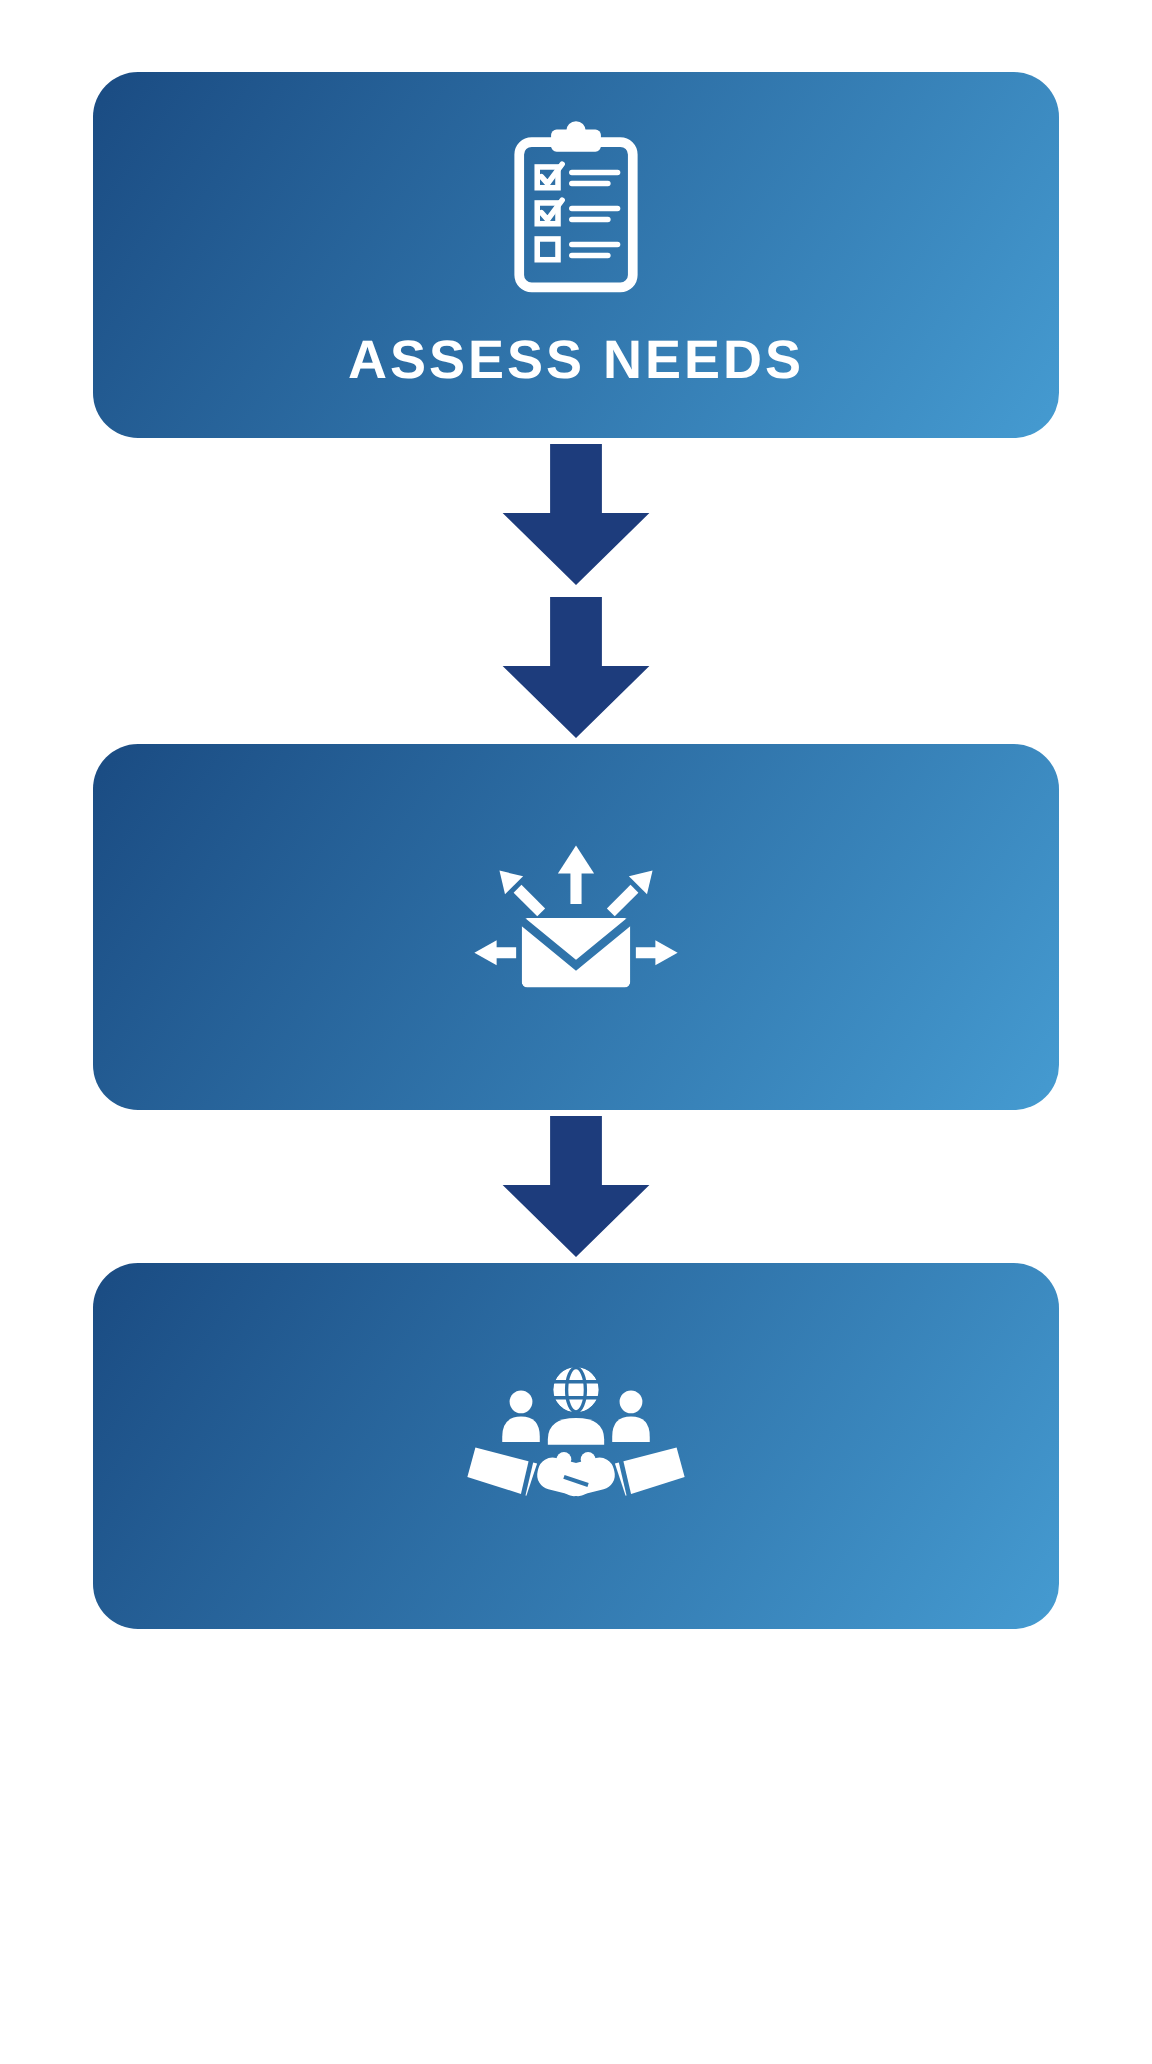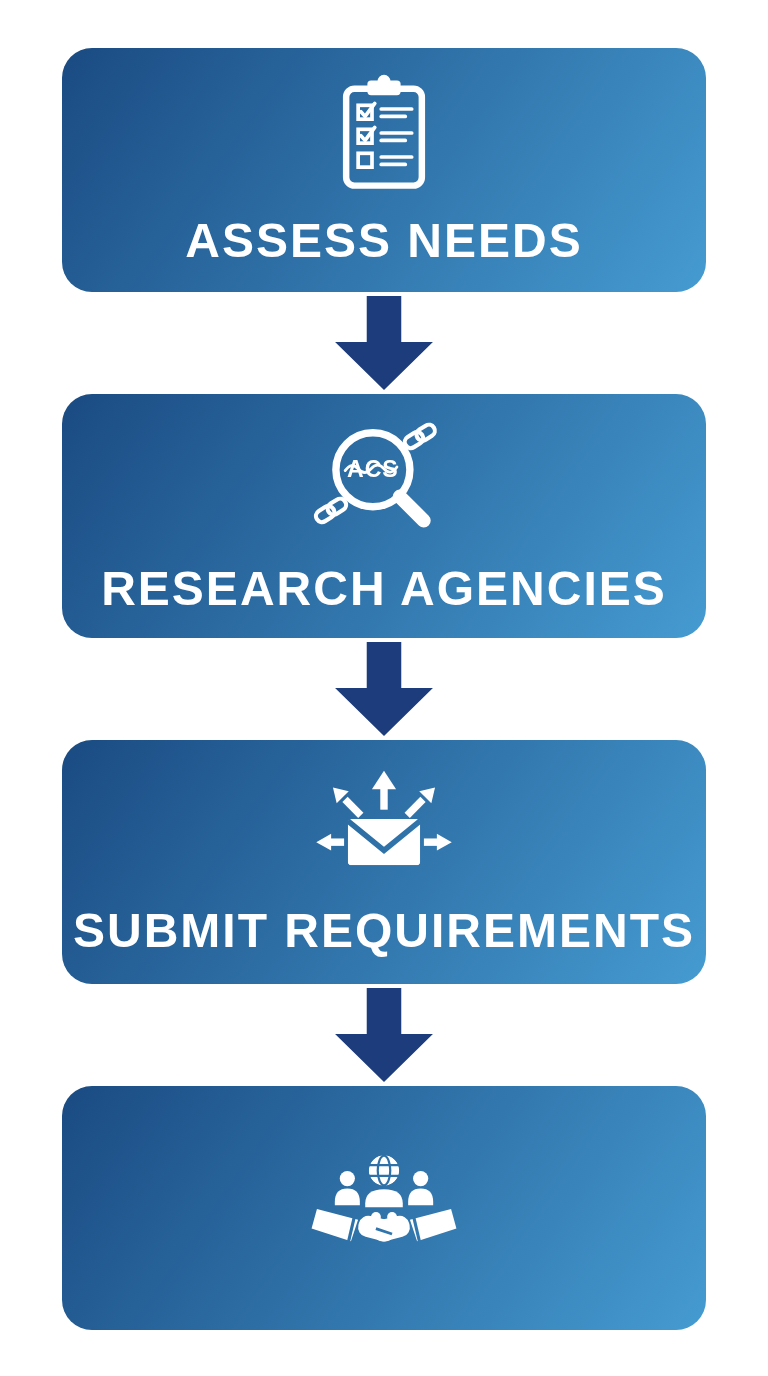--- a/index.html
+++ b/index.html
@@ -38,21 +38,21 @@
     flex:0 0 auto;
   }
   .icon-wrap{
     display:flex;
     align-items:center;
     justify-content:center;
   }
   .label{
     margin:0;
     color:var(--ink);
-    font-size:48px;
+    font-size:36px;
     font-weight:700;
     letter-spacing:2px;
     text-align:center;
     white-space:nowrap;
   }
   .arrow{
     height:102px;
     width:110px;
     display:flex;
     align-items:center;
@@ -93,41 +93,20 @@
     </div>
     <h2 class="label">ASSESS NEEDS</h2>
   </section>
 
   <div class="arrow">
     <svg width="104" height="94" viewBox="0 0 104 98">
       <path d="M34,0 H70 V48 H103 L52,98 L1,48 H34 Z" fill="#1d3c7c"></path>
     </svg>
   </div>
 
-  <section class="step">
-    <div class="icon-wrap">
-      <svg width="148" height="125" viewBox="0 0 160 135" aria-hidden="true">
-        <circle cx="68" cy="58" r="40" fill="none" stroke="#fff" stroke-width="8"></circle>
-        <line x1="97" y1="87" x2="123" y2="113" stroke="#fff" stroke-width="15" stroke-linecap="round"></line>
-        <text x="68" y="66" font-size="25" font-weight="bold" text-anchor="middle" letter-spacing="1" fill="#fff">ACS</text>
-        <path d="M38,59 q7,-10 14,-2 q7,8 14,0 q7,-8 14,0 q7,8 14,-2" fill="none" stroke="#fff" stroke-width="3" stroke-linecap="round"></path>
-
-        <g transform="translate(100,26) rotate(-32)">
-          <rect x="0" y="0" width="21" height="13" rx="6.5" fill="none" stroke="#fff" stroke-width="4.5"></rect>
-          <rect x="15" y="0" width="21" height="13" rx="6.5" fill="none" stroke="#fff" stroke-width="4.5"></rect>
-        </g>
-
-        <g transform="translate(4,106) rotate(-32)">
-          <rect x="0" y="0" width="21" height="13" rx="6.5" fill="none" stroke="#fff" stroke-width="4.5"></rect>
-          <rect x="15" y="0" width="21" height="13" rx="6.5" fill="none" stroke="#fff" stroke-width="4.5"></rect>
-        </g>
-      </svg>
-    </div>
-    <h2 class="label">RESEARCH AGENCIES</h2>
-  </section>
 
   <div class="arrow">
     <svg width="104" height="94" viewBox="0 0 104 98">
       <path d="M34,0 H70 V48 H103 L52,98 L1,48 H34 Z" fill="#1d3c7c"></path>
     </svg>
   </div>
 
   <section class="step">
     <div class="icon-wrap">
       <svg width="158" height="116" viewBox="0 0 170 125" aria-hidden="true">
@@ -149,21 +128,20 @@
         <line x1="110" y1="52" x2="127" y2="35" stroke="#fff" stroke-width="8"></line>
         <polygon points="140,22 123,26 136,39" fill="#fff"></polygon>
 
         <line x1="42" y1="81" x2="27" y2="81" stroke="#fff" stroke-width="8"></line>
         <polygon points="12,81 28,72 28,90" fill="#fff"></polygon>
 
         <line x1="128" y1="81" x2="143" y2="81" stroke="#fff" stroke-width="8"></line>
         <polygon points="158,81 142,72 142,90" fill="#fff"></polygon>
       </svg>
     </div>
-    <h2 class="label">SUBMIT REQUIREMENTS</h2>
   </section>
 
   <div class="arrow">
     <svg width="104" height="94" viewBox="0 0 104 98">
       <path d="M34,0 H70 V48 H103 L52,98 L1,48 H34 Z" fill="#1d3c7c"></path>
     </svg>
   </div>
 
   <section class="step">
     <div class="icon-wrap">

